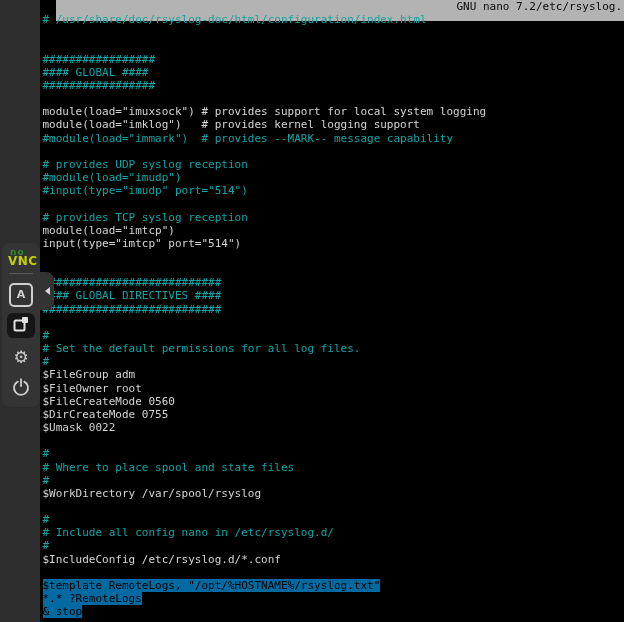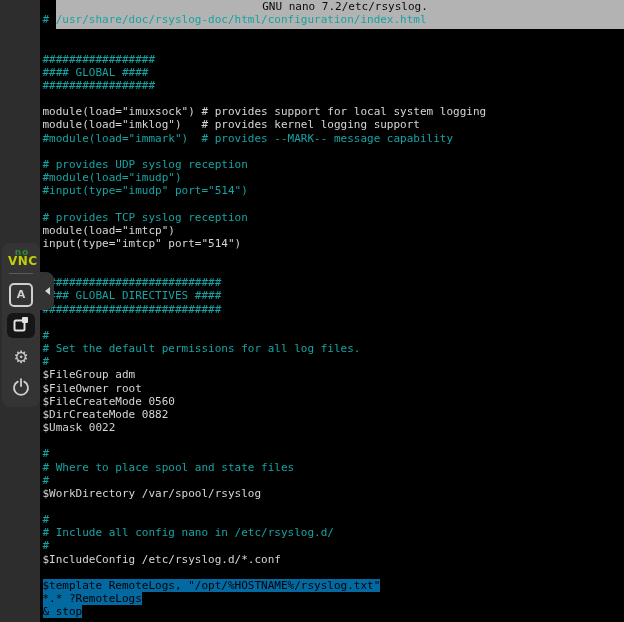--- a/index.html
+++ b/index.html
@@ -5,42 +5,42 @@
   html,body{margin:0;padding:0;}
   body{
     width:624px;height:622px;position:relative;overflow:hidden;
     background:#000;font-family:"DejaVu Sans Mono",monospace;
   }
   
   .left-strip{position:absolute;left:0;top:0;width:40px;height:622px;background:#2d2d2d;}
   
   .terminal{position:absolute;left:40px;top:0;width:584px;height:622px;background:#000;}
   .titlebar{
-    position:absolute;left:16px;top:0;right:0;height:29px;
+    position:absolute;left:16px;top:0;right:0;height:21px;
     background:#b3b3b3;color:#0a0a0a;
     font:11px/13.2px "DejaVu Sans Mono",monospace;
-    display:flex;justify-content:center;
+    display:flex;justify-content:flex-end;
     padding:0 2px 0 12px;box-sizing:border-box;white-space:pre;
   }
   .editor-lines{position:absolute;left:2.5px;top:13.2px;right:0;}
   .line{
     height:13.17px;font:11px/13.17px "DejaVu Sans Mono",monospace;
     white-space:pre;color:#d5d5d5;
   }
   .line.comment{color:#16a3a3;}
   .line.code{color:#d5d5d5;}
   .line .hl{background:#0369a1;color:#000;}
   
   .vnc-panel{
     position:absolute;left:2px;top:243px;width:38px;height:164px;
     background:#343434;border-radius:8px;
     display:flex;flex-direction:column;align-items:center;
   }
   .vnc-logo{margin-top:5px;line-height:9px;font-family:"DejaVu Sans",sans-serif;
-    font-weight:bold;text-align:center;width:26px;}
+    font-weight:bold;text-align:left;width:26px;}
   .vnc-logo .l1{display:block;color:#2e8b2e;font-size:9px;letter-spacing:1px;margin-left:2px;}
   .vnc-logo .l2{display:block;color:#c3d007;font-size:12px;letter-spacing:0.5px;}
   .vnc-divider{width:24px;height:1px;background:#5a5a5a;margin:7px 0 8px 0;}
   .vnc-btn{
     width:28px;height:28px;margin-bottom:6px;border:none;background:transparent;
     display:flex;align-items:center;justify-content:center;cursor:pointer;padding:0;
   }
   .btn-box{width:20px;height:20px;border:2px solid #cfcfcf;border-radius:5px;
     display:flex;align-items:center;justify-content:center;
     color:#cfcfcf;font:bold 11px/11px "DejaVu Sans",sans-serif;}
@@ -89,21 +89,21 @@
       <div class="line comment">###########################</div>
       <div class="line comment">#### GLOBAL DIRECTIVES ####</div>
       <div class="line comment">###########################</div>
       <div class="line blank"> </div>
       <div class="line comment">#</div>
       <div class="line comment"># Set the default permissions for all log files.</div>
       <div class="line comment">#</div>
       <div class="line code">$FileGroup adm</div>
       <div class="line code">$FileOwner root</div>
       <div class="line code">$FileCreateMode 0560</div>
-      <div class="line code">$DirCreateMode 0882</div>
+      <div class="line code">$DirCreateMode 0755</div>
       <div class="line code">$Umask 0022</div>
       <div class="line blank"> </div>
       <div class="line comment">#</div>
       <div class="line comment"># Where to place spool and state files</div>
       <div class="line comment">#</div>
       <div class="line code">$WorkDirectory /var/spool/rsyslog</div>
       <div class="line blank"> </div>
       <div class="line comment">#</div>
       <div class="line comment"># Include all config nano in /etc/rsyslog.d/</div>
       <div class="line comment">#</div>

